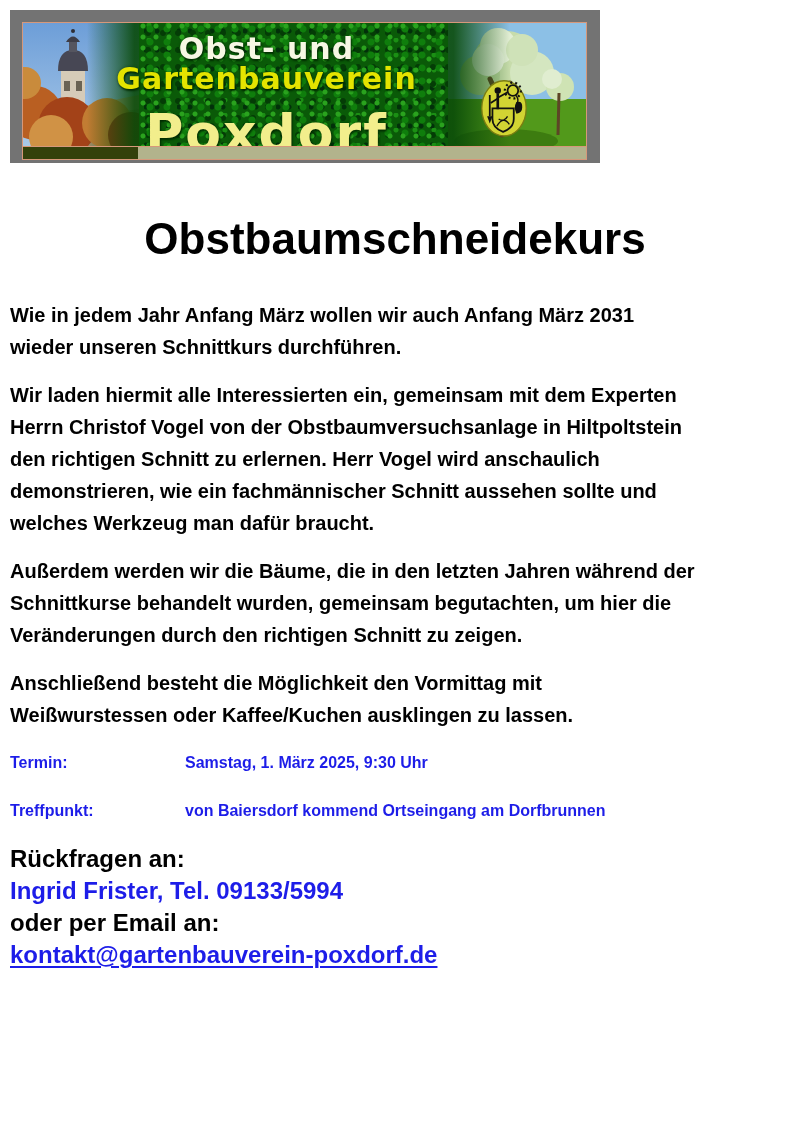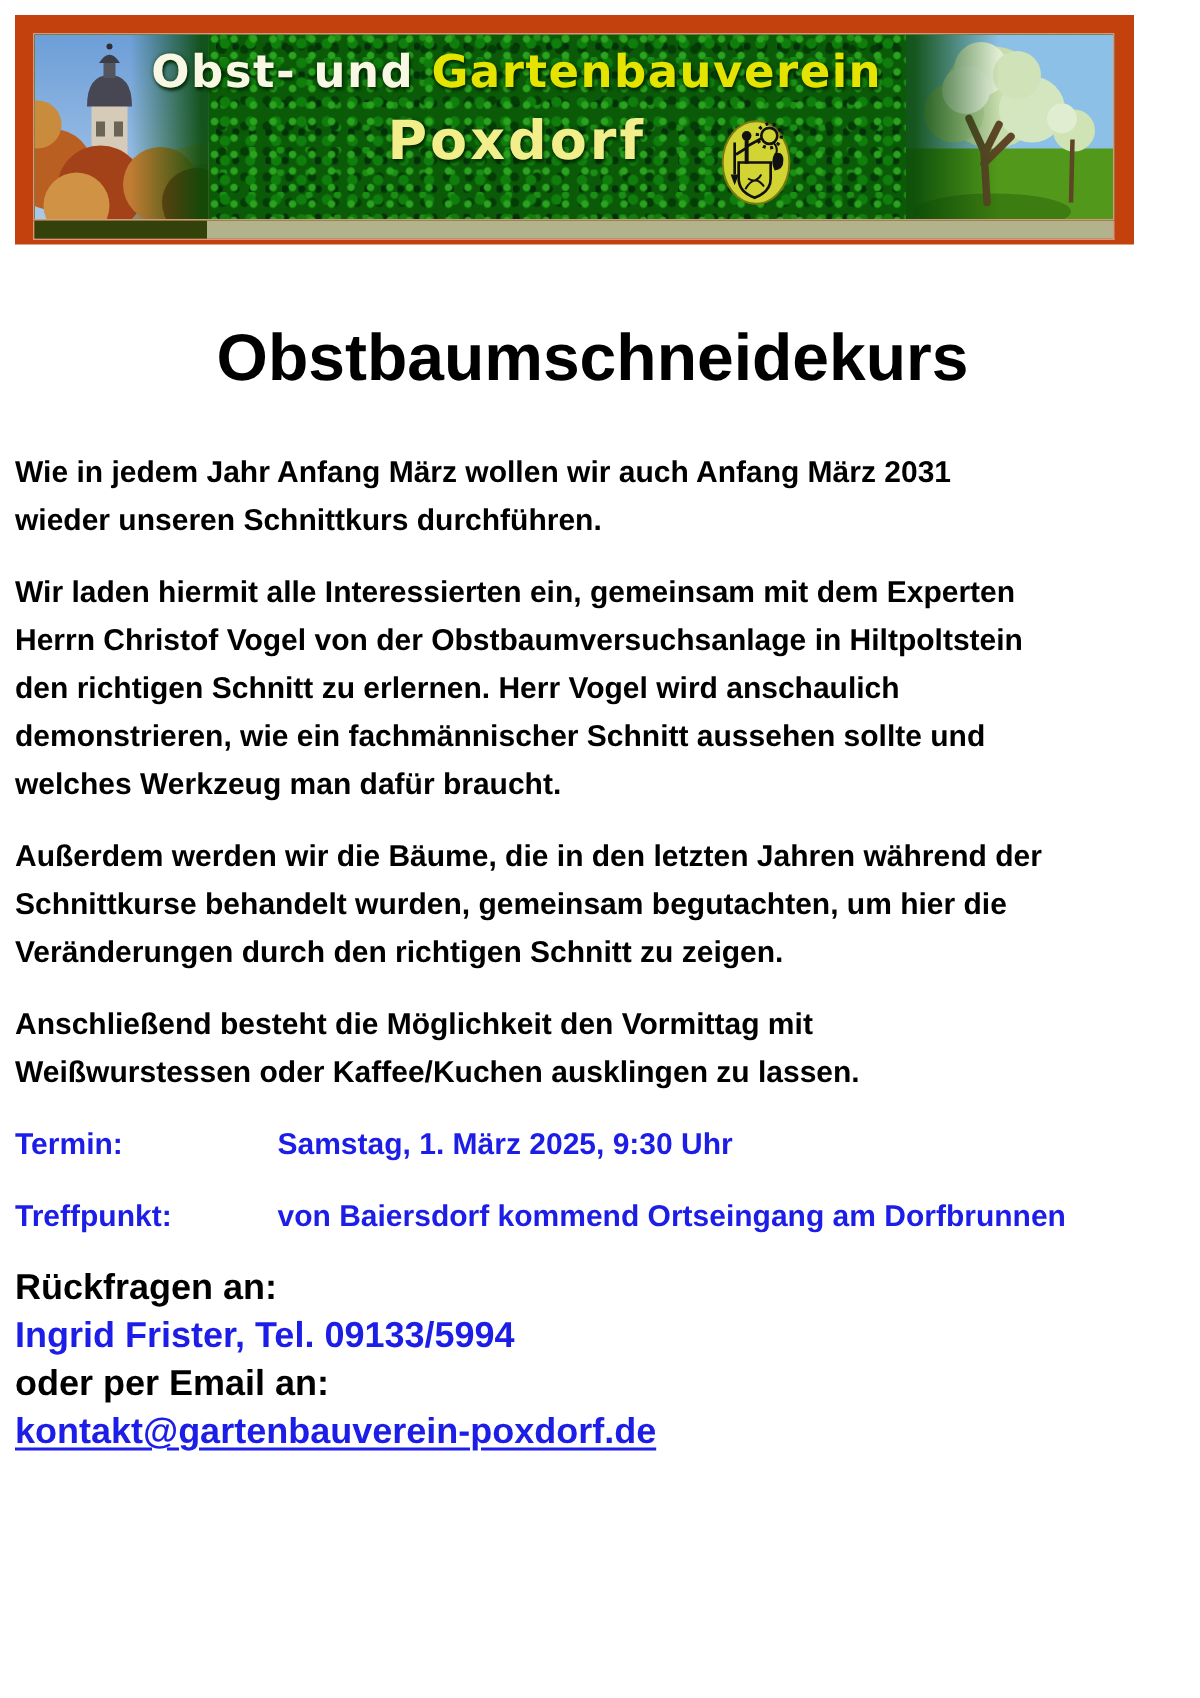--- a/index.html
+++ b/index.html
@@ -5,22 +5,22 @@
   html, body { margin: 0; padding: 0; }
   body {
     width: 800px; height: 1132px; background: #ffffff;
     font-family: "Liberation Sans", sans-serif; font-weight: bold; color: #000;
     overflow: hidden;
   }
 
   
   .banner-frame {
     margin: 10px 0 0 10px;
-    width: 746px; height: 153px;
-    background: #c2410c;
+    width: 590px; height: 153px;
+    background: #737373;
     padding: 12px 13px 2px 12px;
     box-sizing: border-box;
   }
   .banner-art {
     position: relative; height: 123px;
     border: 1px solid #d6987a;
     overflow: hidden;
     background-color: #0a5a08;
     background-image:
       radial-gradient(circle at 3px 3px,  #2aa31e 0, #2aa31e 2px, transparent 3px),
@@ -41,40 +41,40 @@
   .photo-right::after { background: linear-gradient(to left,  transparent 55%, rgba(8,74,8,.9) 96%); }
 
   .banner-text {
     position: absolute; inset: 0; text-align: center;
     padding-top: 11px; padding-right: 76px;
     font-family: "DejaVu Sans", sans-serif; font-weight: bold;
     text-shadow: 1px 2px 2px rgba(0,40,0,.85), 0 0 3px rgba(0,40,0,.6);
     line-height: 1;
   }
   .banner-line1 { font-size: 30px; letter-spacing: 1px; }
-  .banner-line2 { font-size: 36px; letter-spacing: 2px; margin-top: 13px; }
+  .banner-line2 { font-size: 52px; letter-spacing: 2px; margin-top: 13px; }
 
   .club-logo { position: absolute; left: 457px; top: 56px; width: 48px; height: 62px; }
 
   .banner-strip { height: 13px; display: flex; border: 1px solid #d6987a; border-top: none; box-sizing: border-box; }
   .strip-dark  { width: 115px; background: #33410b; }
   .strip-light { flex: 1; background: #b2b38c; }
 
   
   .page-title {
     font-size: 44px; line-height: 52px; text-align: center;
     margin: 50px 10px 34px 0;
   }
   .content { margin-left: 10px; width: 788px; }
   .body-text {
     font-size: 20px; line-height: 32px;
     margin: 0 0 16px 0;
     white-space: pre;
   }
-  .detail-row { font-size: 20px; line-height: 32px; margin: 16px 0 16px 0; }
+  .detail-row { font-size: 16px; line-height: 32px; margin: 16px 0 16px 0; }
   .detail-label { display: inline-block; width: 175px; }
   .contact-line { font-size: 24px; line-height: 32px; }
   a.email-link { text-decoration: underline; text-decoration-thickness: 2px; text-underline-offset: 3px; }
 </style>
 </head>
 <body>
 
 <div class="banner-frame">
   <div class="banner-art">
 

